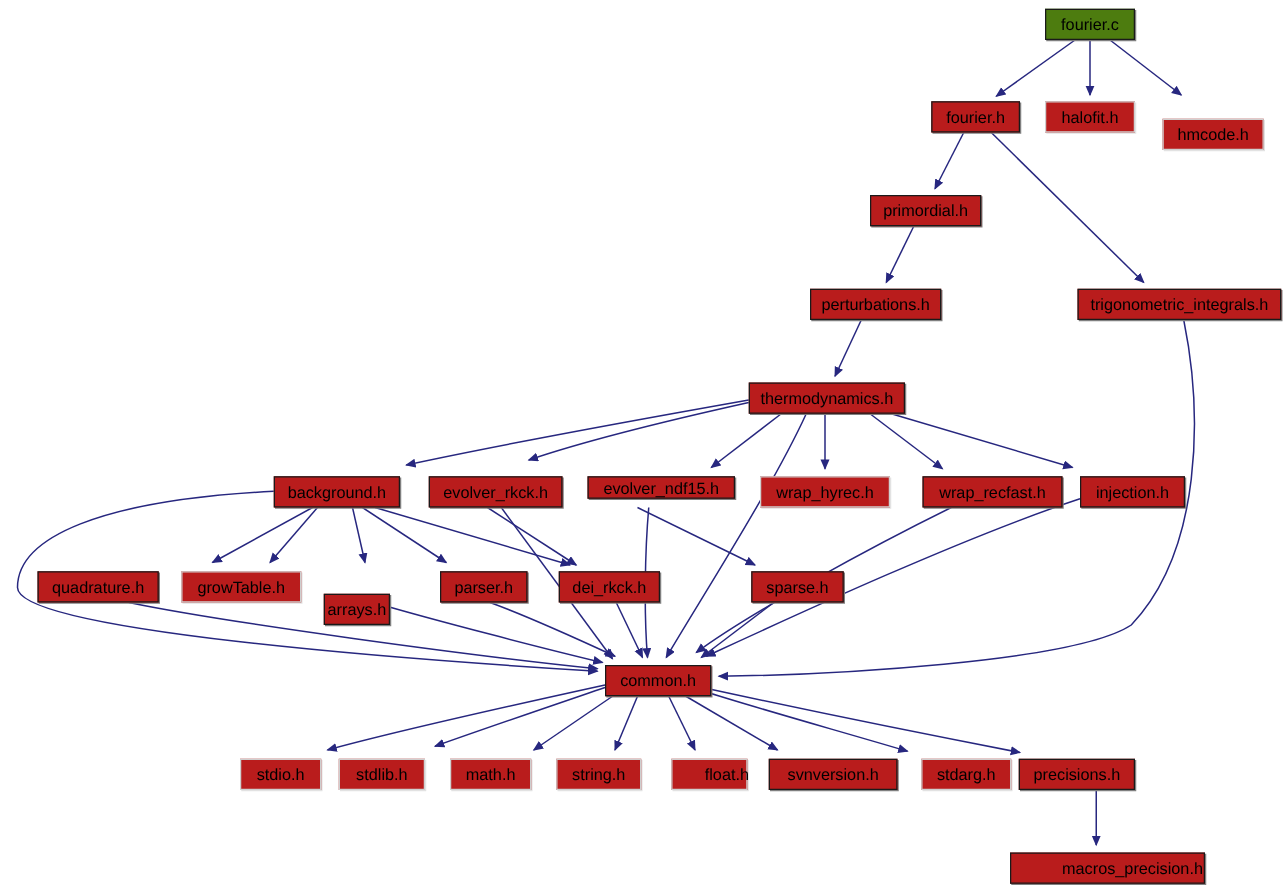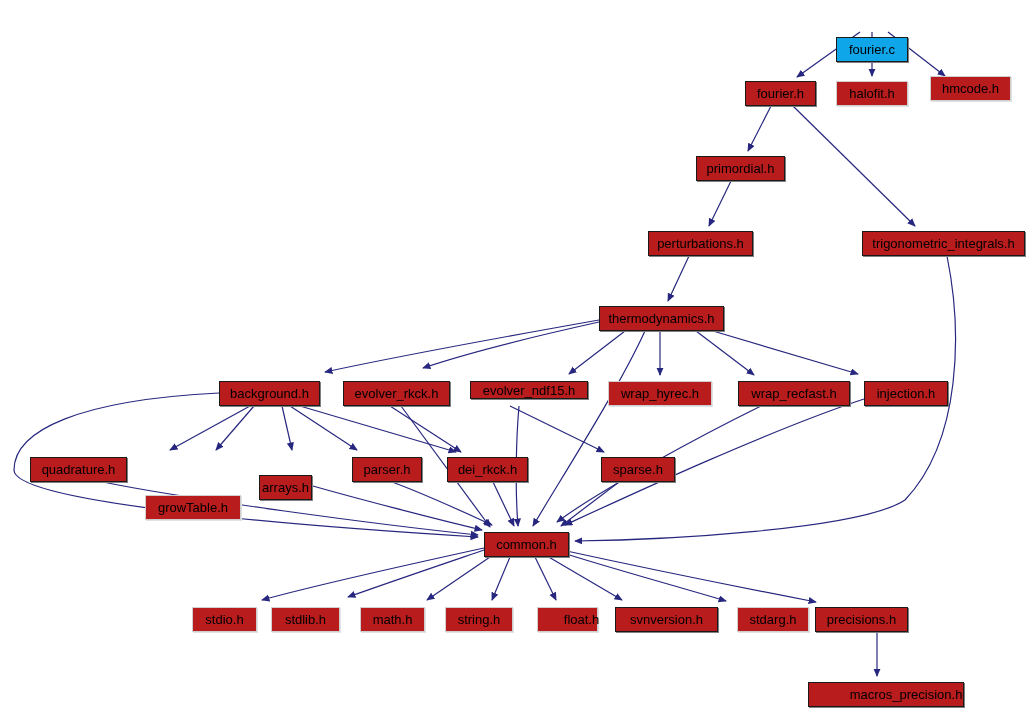--- a/index.html
+++ b/index.html
@@ -41,24 +41,23 @@
   }
   .node.dark {
     border: 1px solid #1a1a1a;
     box-shadow: 1px 1px 0 0 #808080;
   }
   .node.light {
     border: 1px solid #cfcfcf;
     box-shadow: 1px 1px 0 0 #e2e2e2;
   }
   .node.root {
-    background: #0ea5e9;
+    background: #4d7c0f;
     border: 1px solid #1a1a1a;
     box-shadow: 1px 1px 0 0 #808080;
-    margin-top: 30px;
   }
   .node .lbl {
     pointer-events: none;
   }
 </style>
 </head>
 <body>
 
 <div id="graph">
   <svg id="edges" viewBox="0 0 1030 713" xmlns="http://www.w3.org/2000/svg">
@@ -114,21 +113,21 @@
   <div id="node-layer">
       <div class="node root" style="left: 836px; top: 7px; width: 72px; height: 25px;">
         <span class="lbl">fourier.c</span>
       </div>
       <div class="node dark" style="left: 745px; top: 81px; width: 71px; height: 25px;">
         <span class="lbl">fourier.h</span>
       </div>
       <div class="node light" style="left: 836px; top: 81px; width: 72px; height: 25px;">
         <span class="lbl">halofit.h</span>
       </div>
-      <div class="node light" style="left: 930px; top: 76px; width: 81px; height: 25px;">
+      <div class="node light" style="left: 930px; top: 95px; width: 81px; height: 25px;">
         <span class="lbl">hmcode.h</span>
       </div>
       <div class="node dark" style="left: 696px; top: 156px; width: 89px; height: 25px;">
         <span class="lbl">primordial.h</span>
       </div>
       <div class="node dark" style="left: 862px; top: 231px; width: 163px; height: 25px;">
         <span class="lbl">trigonometric_integrals.h</span>
       </div>
       <div class="node dark" style="left: 648px; top: 231px; width: 105px; height: 25px;">
         <span class="lbl">perturbations.h</span>
@@ -150,21 +149,21 @@
       </div>
       <div class="node dark" style="left: 738px; top: 381px; width: 112px; height: 25px; text-align: center;">
         <span class="lbl">wrap_recfast.h</span>
       </div>
       <div class="node dark" style="left: 864px; top: 381px; width: 84px; height: 25px;">
         <span class="lbl">injection.h</span>
       </div>
       <div class="node dark" style="left: 30px; top: 457px; width: 97px; height: 25px;">
         <span class="lbl">quadrature.h</span>
       </div>
-      <div class="node light" style="left: 145px; top: 457px; width: 96px; height: 25px; margin-top: 38px;">
+      <div class="node light" style="left: 145px; top: 457px; width: 96px; height: 25px;">
         <span class="lbl">growTable.h</span>
       </div>
       <div class="node dark" style="left: 259px; top: 475px; width: 53px; height: 25px;">
         <span class="lbl">arrays.h</span>
       </div>
       <div class="node dark" style="left: 352px; top: 457px; width: 70px; height: 25px;">
         <span class="lbl">parser.h</span>
       </div>
       <div class="node dark" style="left: 447px; top: 457px; width: 81px; height: 25px;">
         <span class="lbl">dei_rkck.h</span>

